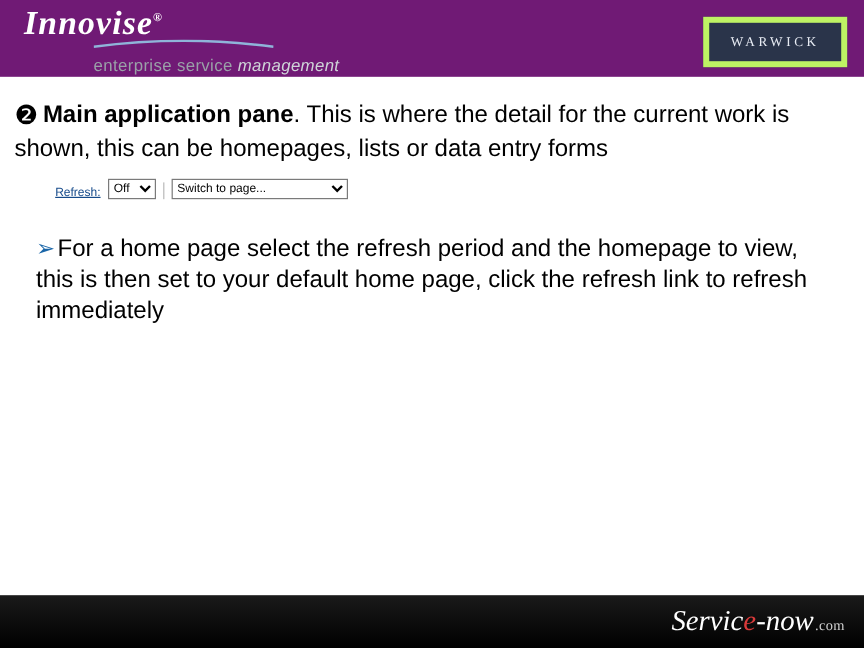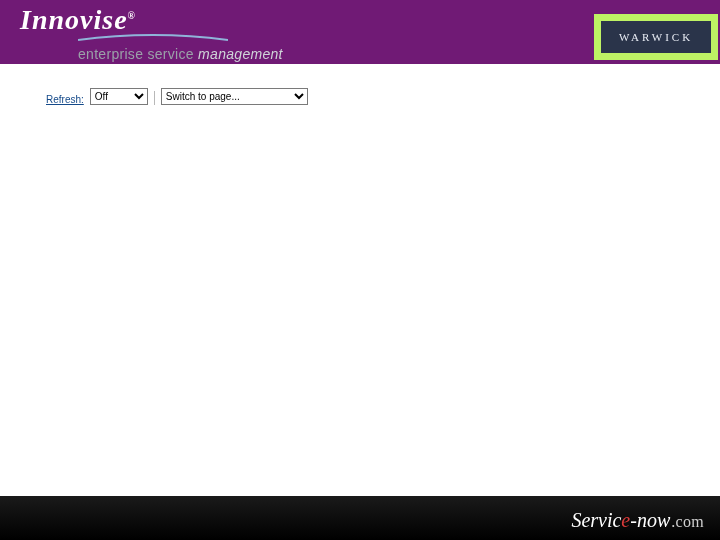--- a/index.html
+++ b/index.html
@@ -48,24 +48,24 @@
   .logo-sub {
     font-size: 14px;
     color: #9aa1a8;
     margin-top: -2px;
     margin-left: 58px;
     letter-spacing: 0.3px;
   }
   .logo-sub i { color: #cfd4d8; font-style: italic; }
   .warwick-badge {
     position: absolute;
-    right: 2px; top: 14px;
+    right: 14px; top: 14px;
     width: 110px; height: 32px;
     background: #2a344a;
-    border: 7px solid #bef264;
+    border: 5px solid #bef264;
     display: flex;
     align-items: center;
     justify-content: center;
     color: #e8ecf4;
     font-size: 11px;
     letter-spacing: 3px;
     font-family: "Times New Roman", serif;
   }
   
   .body {
@@ -133,26 +133,26 @@
     height: 44px;
     background: linear-gradient(#1a1a1a, #000);
   }
   .footer-brand {
     position: absolute;
     right: 16px; bottom: 8px;
     color: #fff;
     font-family: Georgia, "Times New Roman", serif;
   }
   .fb-l {
-    font-size: 20px;
+    font-size: 24px;
     font-style: italic;
   }
   .fb-l .highlight { color: #d93a3a; font-style: italic; }
   .fb-r {
-    font-size: 16px;
+    font-size: 12px;
     color: #d0d0d0;
     margin-left: 1px;
     letter-spacing: 0.3px;
   }
 </style>
 </head>
 <body>
 
 <div class="slide">
 
@@ -170,32 +170,38 @@
         <span>enterprise service </span><i>management</i>
       </div>
     </div>
     <div class="warwick-badge">
       <span>WARWICK</span>
     </div>
   </div>
 
   <div class="body">
 
+    <p class="para1">
+      <span class="bullet-num">❷</span><span class="lead">Main application pane</span><span>.</span><span> This is where the detail for the current work is shown, this can be homepages, lists or data entry forms</span>
+    </p>
 
     <div class="toolbar">
       <span class="link">Refresh:</span>
-      <select style="width:58px;">
+      <select style="width:40px;">
         <option>Off</option>
       </select>
       <span class="sep"></span>
       <select style="width:147px;">
         <option>Switch to page...</option>
       </select>
     </div>
 
+    <p class="para2">
+      <span class="arrow">➢</span><span>For a home page select the refresh period and the homepage to view, this is then set to your default home page, click the refresh link to refresh immediately</span>
+    </p>
   </div>
 
   <div class="footer">
     <div class="footer-brand">
       <span class="fb-l"><span>Servic</span><span class="highlight">e</span><span>-now</span></span><span class="fb-r">.com</span>
     </div>
   </div>
 
 </div>
 

